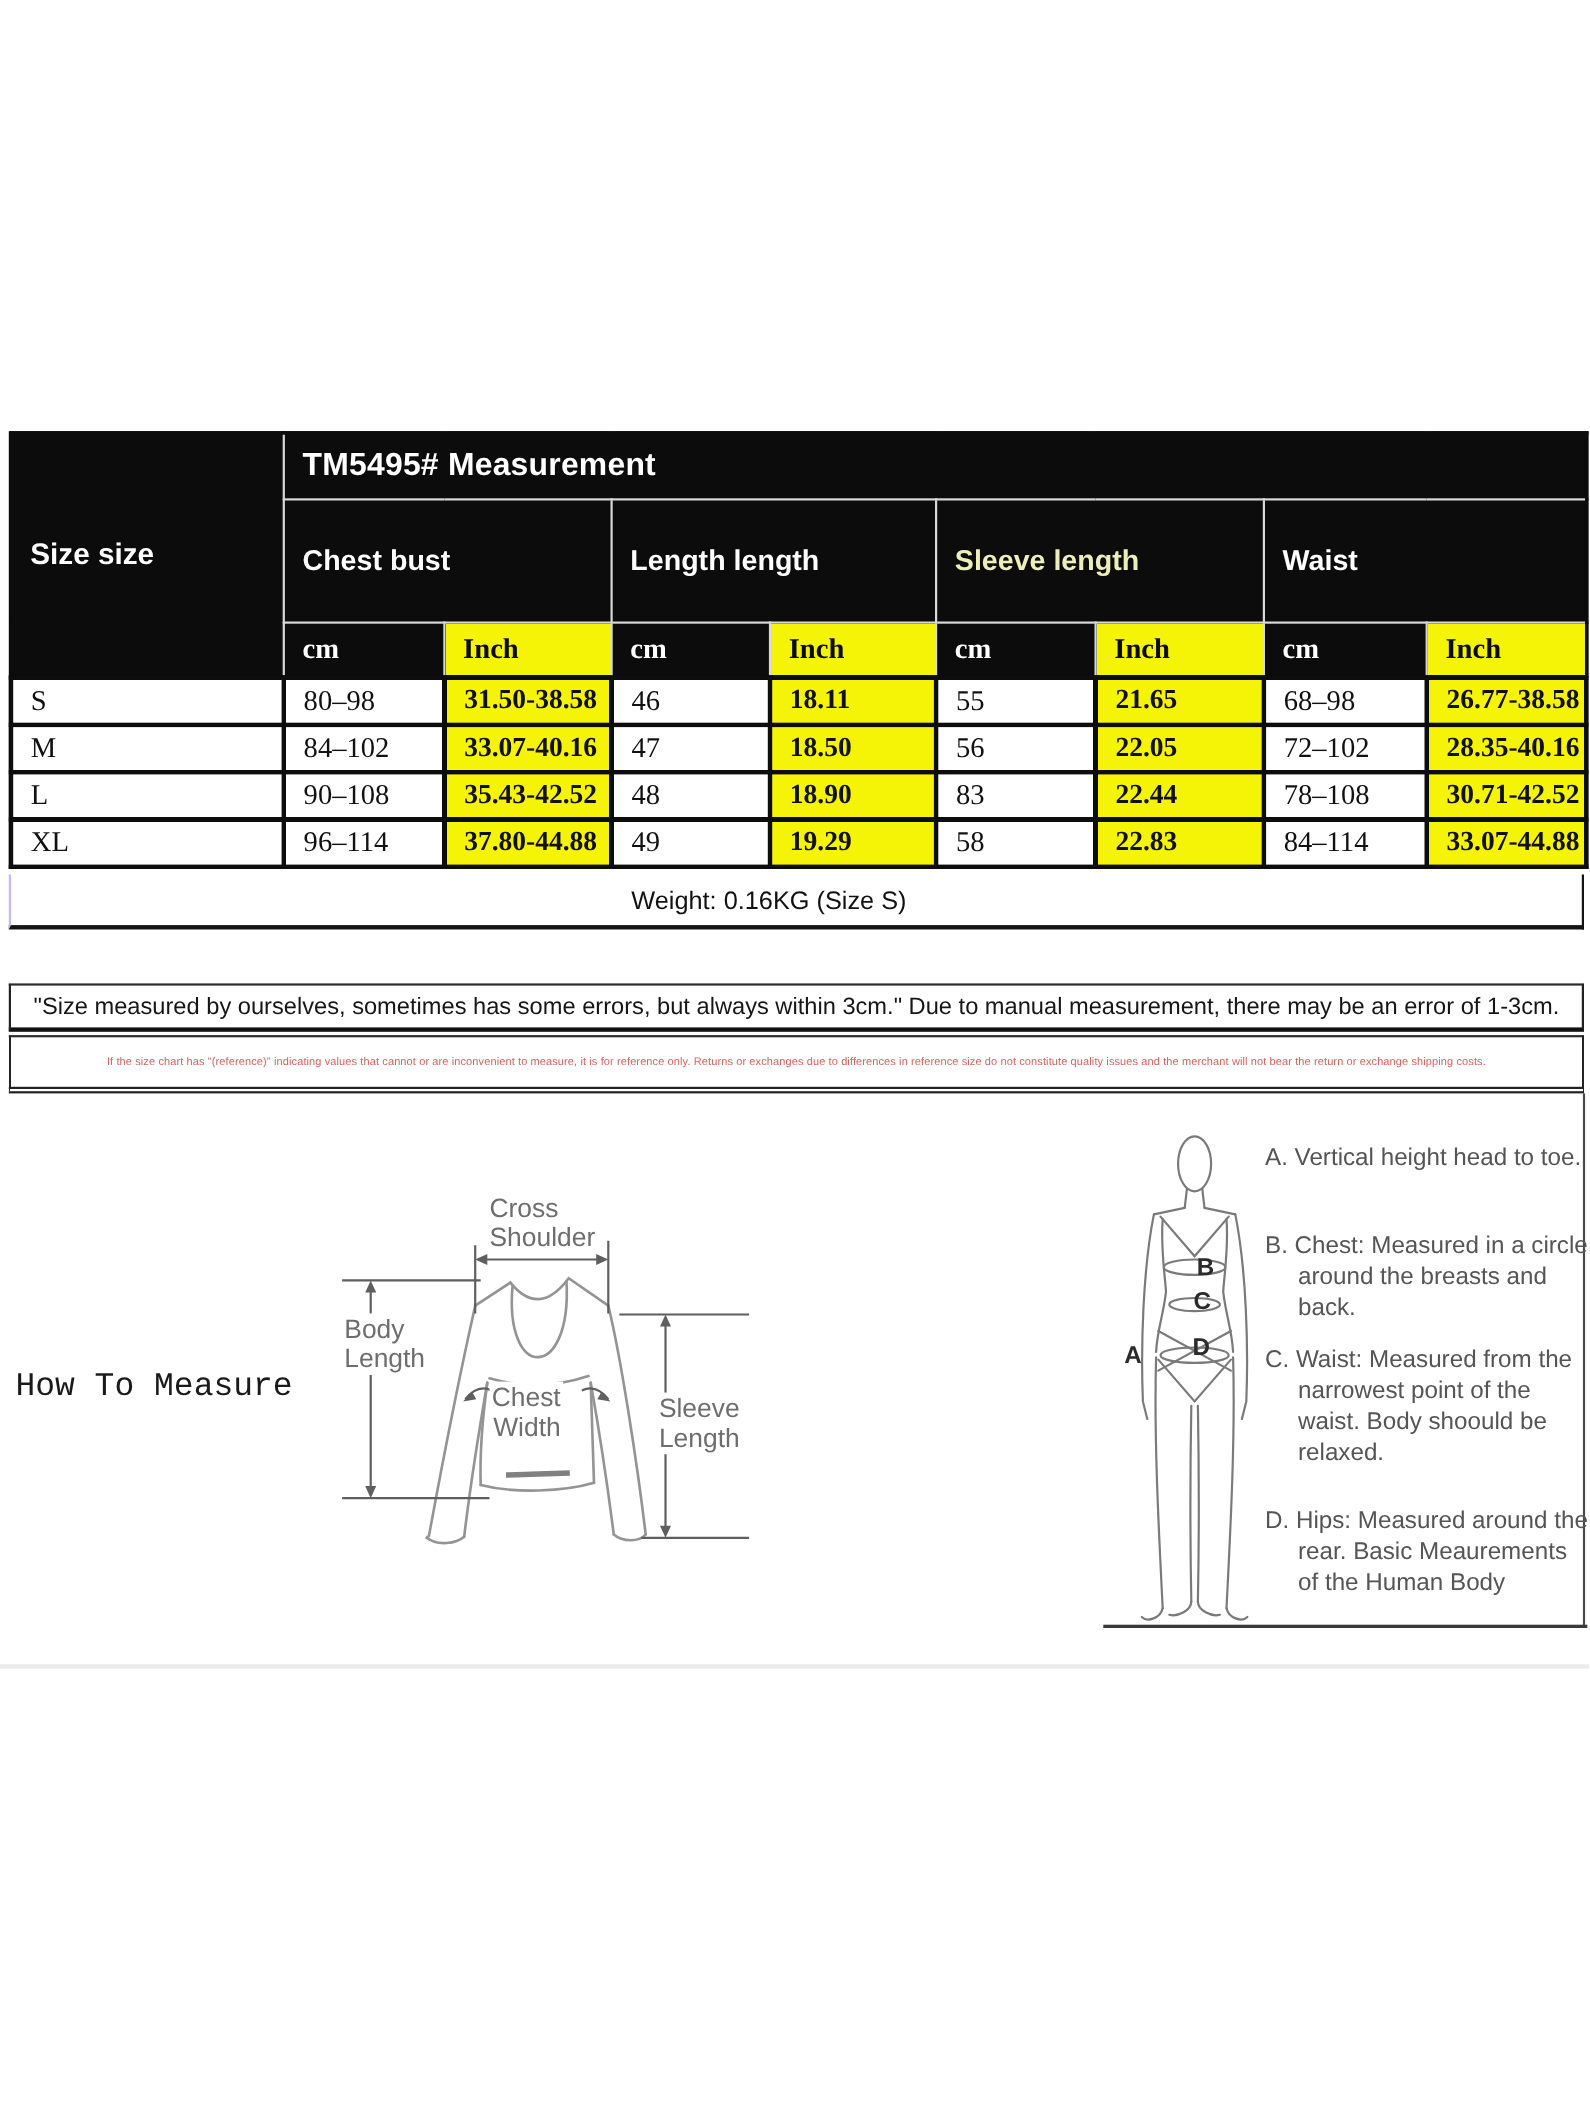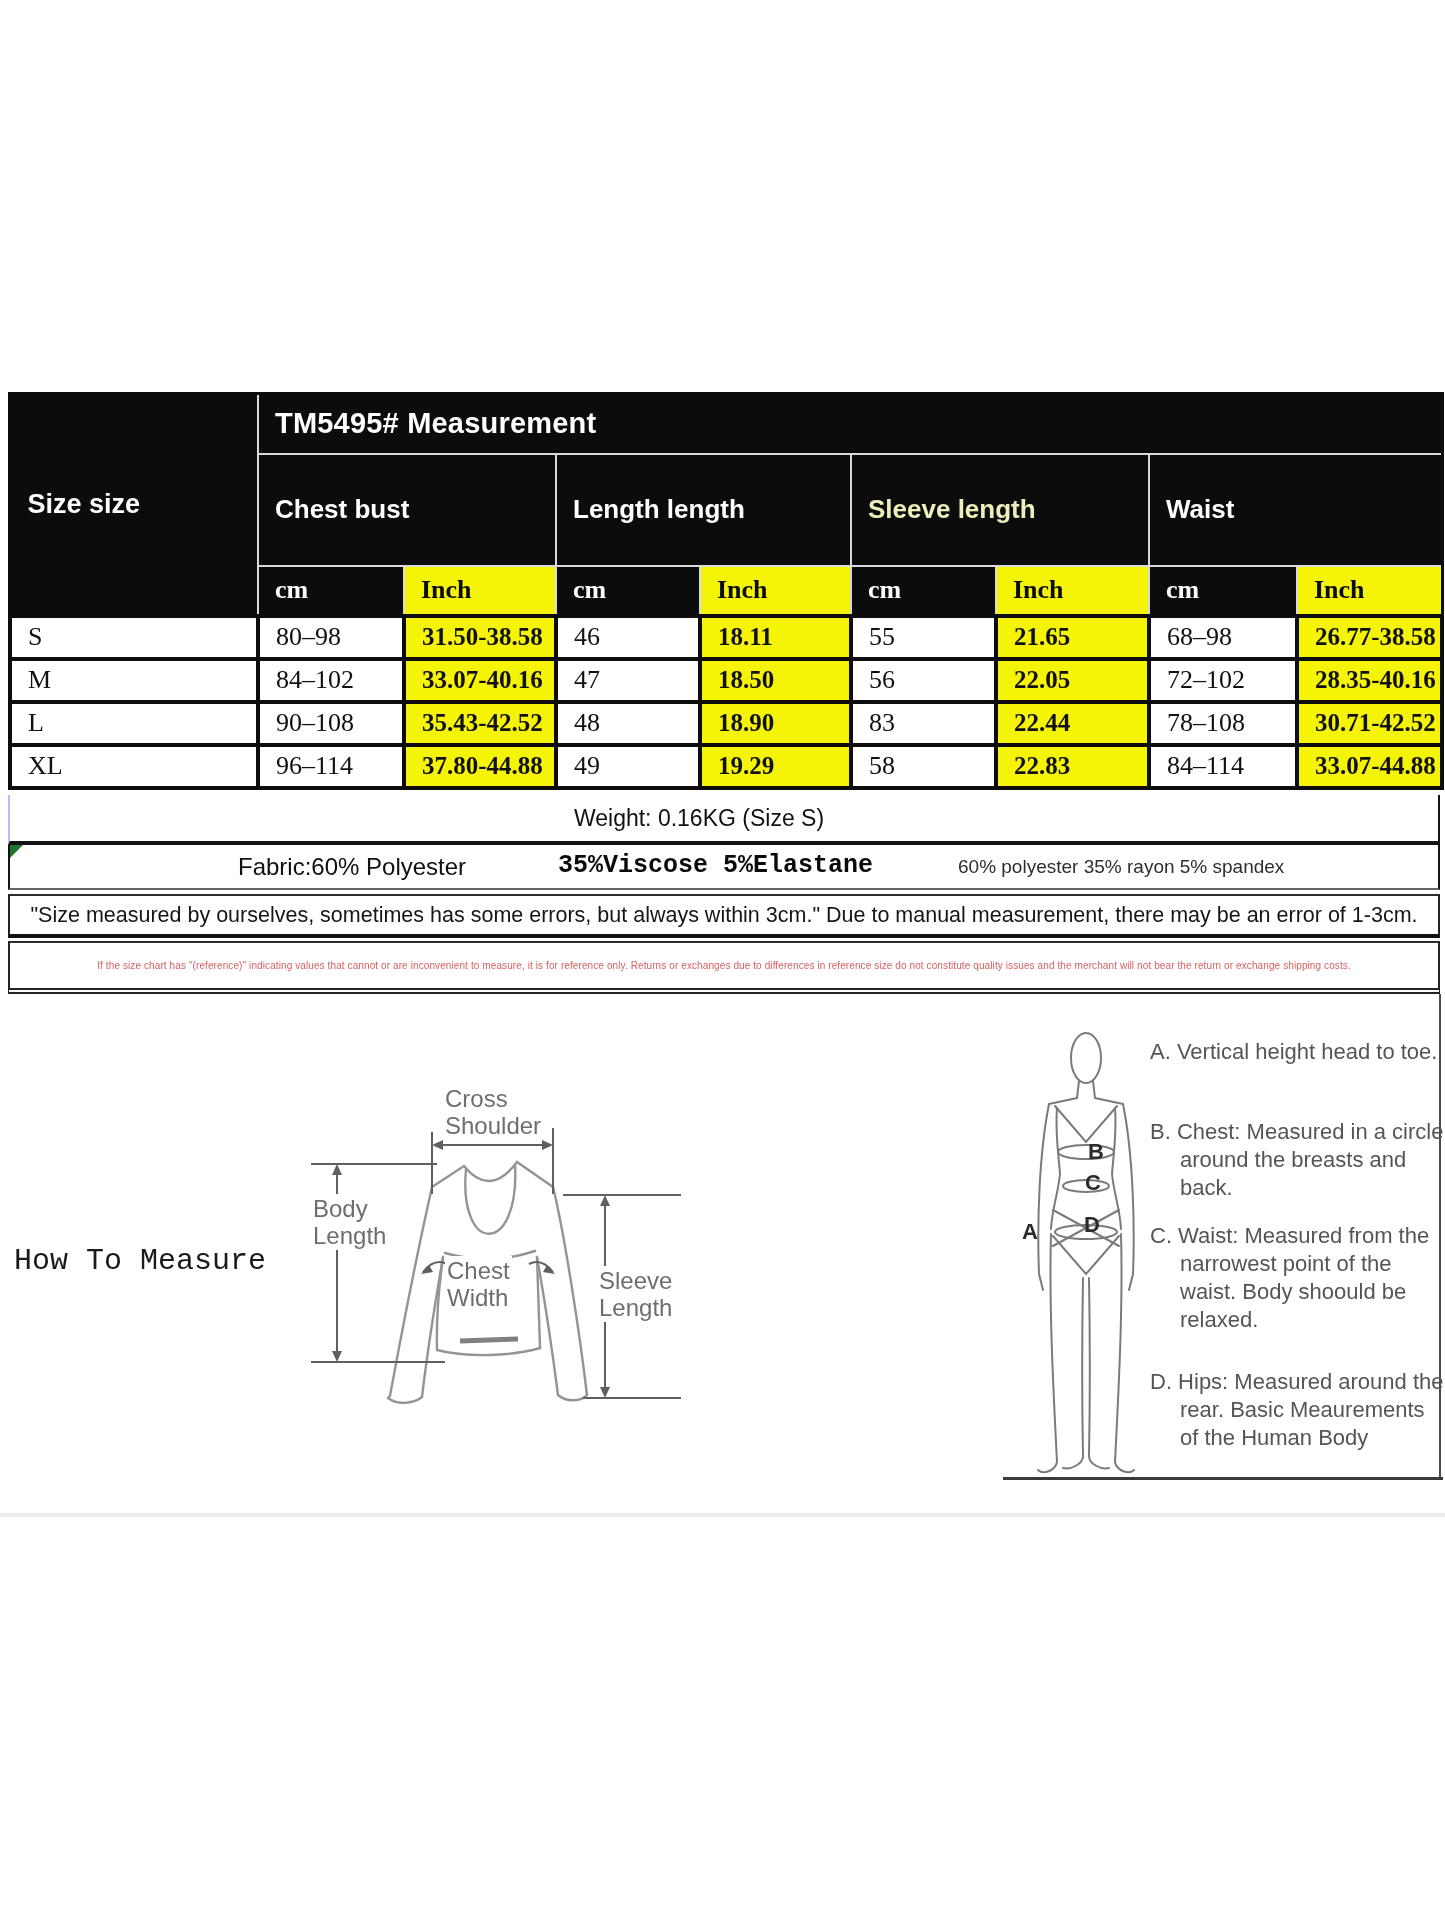--- a/index.html
+++ b/index.html
@@ -66,21 +66,21 @@
     font-size:30px; color:#1a1a1a; white-space:nowrap;
   }
   .shirt { position:absolute; left:253px; top:52px; width:432px; height:392px; }
   .figure { position:absolute; left:993px; top:30px; width:152px; height:452px; }
   .diagram-label {
     position:absolute; background:#fff; color:#6e6e6e; font-size:24px; line-height:27px;
     white-space:pre-line; padding:1px 2px;
   }
   .lbl-cross { left:190px; top:38px; }
   .lbl-body { left:58px; top:148px; }
-  .lbl-chest { left:192px; top:210px; text-align:left; }
+  .lbl-chest { left:192px; top:210px; text-align:right; }
   .lbl-sleeve { left:344px; top:220px; }
   .fig-letter { position:absolute; font-size:22px; font-weight:700; color:#2b2b2b; }
   .fl-b { left:95px; top:115px; }
   .fl-c { left:92px; top:146px; }
   .fl-d { left:91px; top:188px; }
   .fl-a { left:29px; top:195px; }
   .notes { position:absolute; left:1150px; top:0; width:300px; }
   .note {
     position:absolute; width:298px; font-size:22px; line-height:28px; color:#555;
     padding-left:30px; text-indent:-30px;
@@ -180,26 +180,20 @@
         <td class="ycell">33.07-44.88</td>
       </tr>
     </tbody>
       </table>
   </div>
 
   <div class="inforow row-weight">
     <span>Weight: 0.16KG (Size S)</span>
   </div>
 
-  <div class="inforow row-fabric">
-    <span class="corner-tri"></span>
-    <span class="fab-a">Fabric:60% Polyester</span>
-    <span class="fab-b">35%Viscose 5%Elastane</span>
-    <span class="fab-c">60% polyester 35% rayon 5% spandex</span>
-  </div>
 
   <div class="inforow row-disc">
     <span>"Size measured by ourselves, sometimes has some errors, but always within 3cm." Due to manual measurement, there may be an error of 1-3cm.</span>
   </div>
 
   <div class="inforow row-ref">
     <span>If the size chart has "(reference)" indicating values that cannot or are inconvenient to measure, it is for reference only. Returns or exchanges due to differences in reference size do not constitute quality issues and the merchant will not bear the return or exchange shipping costs.</span>
   </div>
 
   <div class="htm">

